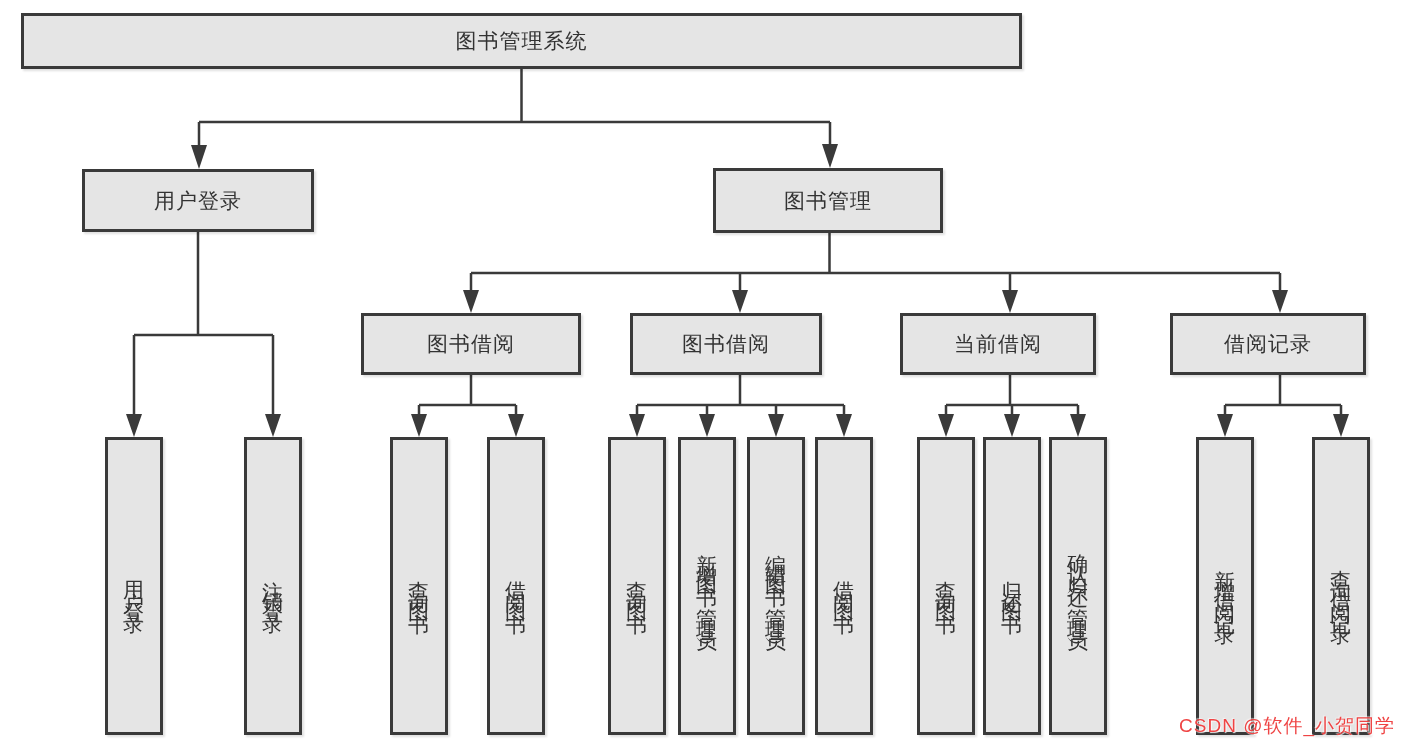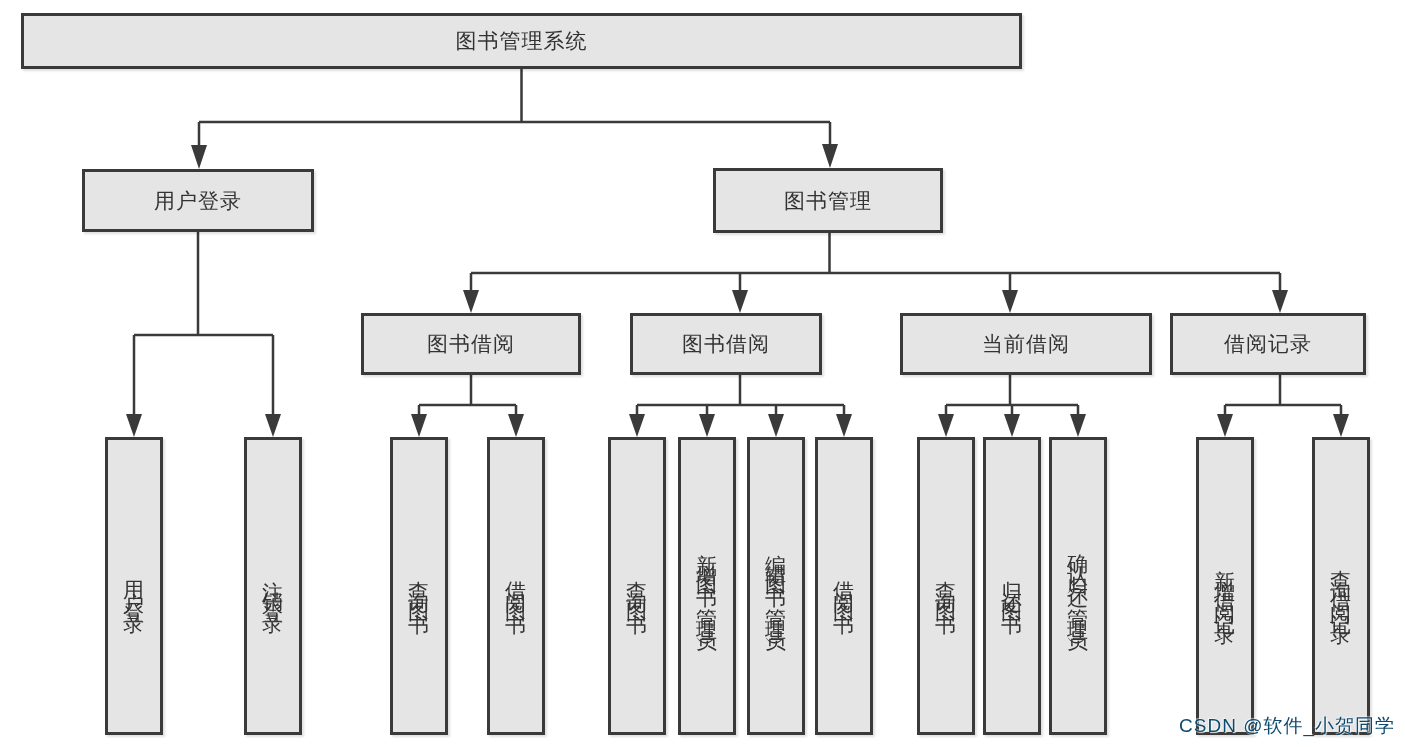--- a/index.html
+++ b/index.html
@@ -21,31 +21,31 @@
   .v-node span{
     writing-mode:vertical-rl;text-orientation:mixed;
     font-size:21px;letter-spacing:11px;line-height:1;white-space:nowrap;
   }
   
   .n-root {left:21px;  top:13px;  width:1001px;height:56px;}
   .n-login{left:82px;  top:169px; width:232px; height:63px;}
   .n-mgmt {left:713px; top:168px; width:230px; height:65px;}
   .n-g0{left:361px; top:313px;width:220px;height:62px;}
   .n-g1{left:630px; top:313px;width:192px;height:62px;}
-  .n-g2{left:900px; top:313px;width:252px;height:62px;}
+  .n-g2{left:900px; top:313px;width:196px;height:62px;}
   .n-g3{left:1170px;top:313px;width:196px;height:62px;}
   
   .n-l0{left:105px;}  .n-l1{left:244px;}
   .n-a0{left:390px;}  .n-a1{left:487px;}
   .n-b0{left:608px;}  .n-b1{left:678px;}  .n-b2{left:747px;}  .n-b3{left:815px;}
   .n-c0{left:917px;}  .n-c1{left:983px;}  .n-c2{left:1049px;}
   .n-d0{left:1196px;} .n-d1{left:1312px;}
   .watermark{
     position:absolute;right:10px;bottom:8px;
-    font-size:19px;letter-spacing:1px;color:#0c4a6e;
+    font-size:19px;letter-spacing:1px;color:#ef4444;
     text-shadow:1px 1px 1px rgba(255,255,255,0.9), -1px -1px 1px rgba(255,255,255,0.6);
     white-space:nowrap;
   }
 </style>
 </head>
 <body>
 
 <div class="diagram">
 
   <svg class="connectors" viewBox="0 0 1405 747" aria-hidden="true">

